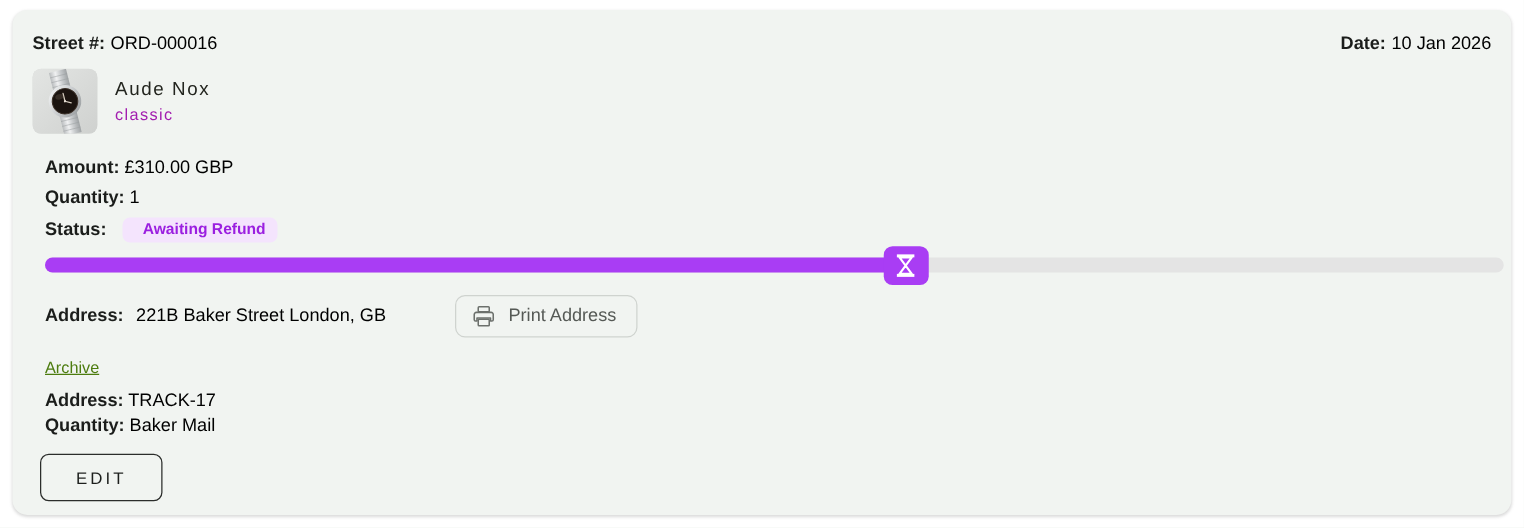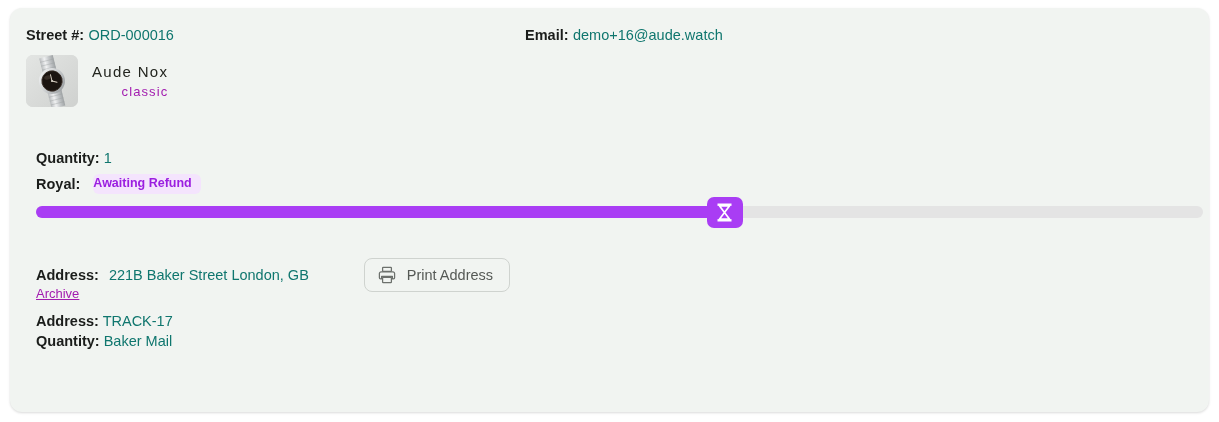--- a/index.html
+++ b/index.html
@@ -34,21 +34,21 @@
     top: 18px;
     width: 100%;
     height: 20px;
   }
   .lbl {
     font-weight: bold;
     color: #1b1d1b;
     font-size: 14.5px;
   }
   .val {
-    color: #0f766e;
+    color: #000000;
     font-size: 14.5px;
   }
   .order-no {
     position: absolute;
     left: 16px;
     top: 0;
     white-space: nowrap;
   }
   .email-block {
     position: absolute;
@@ -63,21 +63,20 @@
     white-space: nowrap;
   }
 
   
   .product-row {
     position: absolute;
     left: 16px;
     top: 47px;
     display: flex;
     align-items: center;
-    text-align: right;
   }
   .thumb {
     width: 52px;
     height: 52px;
     border-radius: 7px;
     background: #d9dbd9;
     overflow: hidden;
     flex: none;
     position: relative;
   }
@@ -106,21 +105,21 @@
     font-size: 14.5px;
     white-space: nowrap;
   }
   .meta-amount { top: 118px; }
   .meta-qty    { top: 142px; }
   .meta-status { top: 166px; display: flex; align-items: center; }
 
   .badge {
     display: inline-block;
     margin-left: 13px;
-    padding: 3px 9px 4px 0;
+    padding: 3px 9px 4px 16px;
     border-radius: 6px;
     background: #f4e4fd;
     color: #9b1fe0;
     font-size: 12.5px;
     font-weight: bold;
     line-height: 13px;
   }
 
   
   .progress-wrap {
@@ -158,21 +157,21 @@
     display: flex;
     align-items: center;
     justify-content: center;
   }
   .progress-handle svg { display: block; }
 
   
   .address-row {
     position: absolute;
     left: 26px;
-    top: 250px;
+    top: 228px;
     height: 34px;
     display: flex;
     align-items: center;
   }
   .address-text { font-size: 14.5px; white-space: nowrap; }
   .address-text .val { margin-left: 6px; }
 
   .print-btn {
     margin-left: 55px;
     height: 34px;
@@ -190,21 +189,21 @@
     cursor: pointer;
   }
   .print-btn svg { display: block; }
 
   
   .archive-link {
     position: absolute;
     left: 26px;
     top: 278px;
     font-size: 13px;
-    color: #a21caf;
+    color: #4d7c0f;
     text-decoration: underline;
     cursor: pointer;
   }
 
   
   .meta-tracking { top: 305px; }
   .meta-delivery { top: 325px; }
 
   
   .edit-btn {
@@ -227,23 +226,23 @@
 </head>
 <body>
 
 <div class="order-card">
 
   <div class="header-row">
     <div class="order-no">
       <span class="lbl">Street #:</span>
       <span class="val">ORD-000016</span>
     </div>
-    <div class="email-block">
-      <span class="lbl">Email:</span>
-      <span class="val">demo+16@aude.watch</span>
+    <div class="date-block">
+      <span class="lbl">Date:</span>
+      <span class="val">10 Jan 2026</span>
     </div>
   </div>
 
   <div class="product-row">
     <div class="thumb">
       <svg viewBox="0 0 52 52">
         <defs>
           <linearGradient id="bgG" x1="0" y1="0" x2="1" y2="1">
             <stop offset="0%" stop-color="#e3e5e3"></stop>
             <stop offset="100%" stop-color="#cfd1cf"></stop>
@@ -283,26 +282,30 @@
           <ellipse cx="22.5" cy="21.5" rx="3.4" ry="2.1" fill="#6b5d51" opacity="0.35"></ellipse>
         </g>
       </svg>
     </div>
     <div class="product-text">
       <div class="product-name">Aude Nox</div>
       <div class="product-variant">classic</div>
     </div>
   </div>
 
+  <div class="meta meta-amount">
+    <span class="lbl">Amount:</span>
+    <span class="val">£310.00 GBP</span>
+  </div>
   <div class="meta meta-qty">
     <span class="lbl">Quantity:</span>
     <span class="val">1</span>
   </div>
   <div class="meta meta-status">
-    <span class="lbl">Royal:</span>
+    <span class="lbl">Status:</span>
     <span class="badge">Awaiting Refund</span>
   </div>
 
   <div class="progress-wrap">
     <div class="progress-track"></div>
     <div class="progress-fill" id="progress-fill" style="width: 59%;"></div>
     <div class="progress-handle" id="progress-handle" style="left: 59%;">
       <svg width="17" height="19" viewBox="0 0 17 19">
         <rect x="1.5" y="0.5" width="14" height="2.4" fill="#ffffff"></rect>
         <rect x="1.5" y="16.1" width="14" height="2.4" fill="#ffffff"></rect>
@@ -330,14 +333,15 @@
 
   <div class="meta meta-tracking">
     <span class="lbl">Address:</span>
     <span class="val">TRACK-17</span>
   </div>
   <div class="meta meta-delivery">
     <span class="lbl">Quantity:</span>
     <span class="val">Baker Mail</span>
   </div>
 
+  <button class="edit-btn">EDIT</button>
 
 </div>
 
 </body></html>

